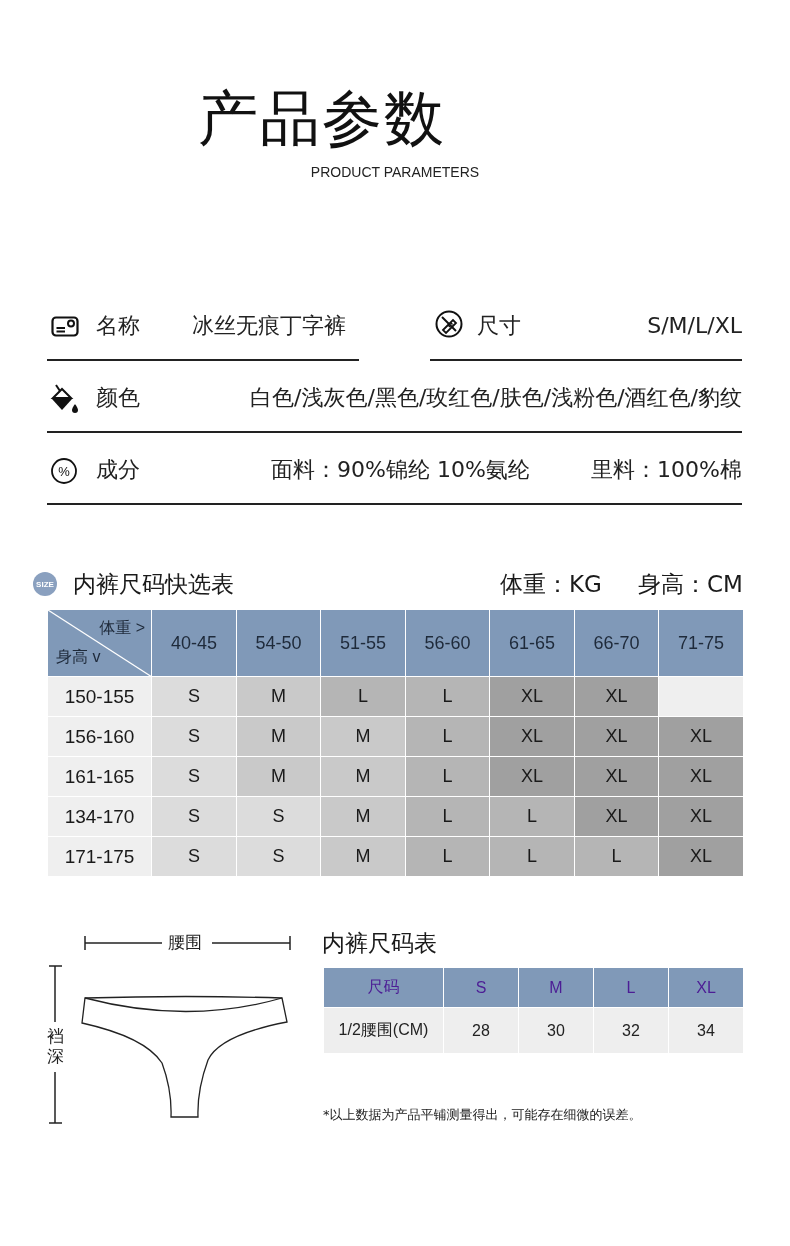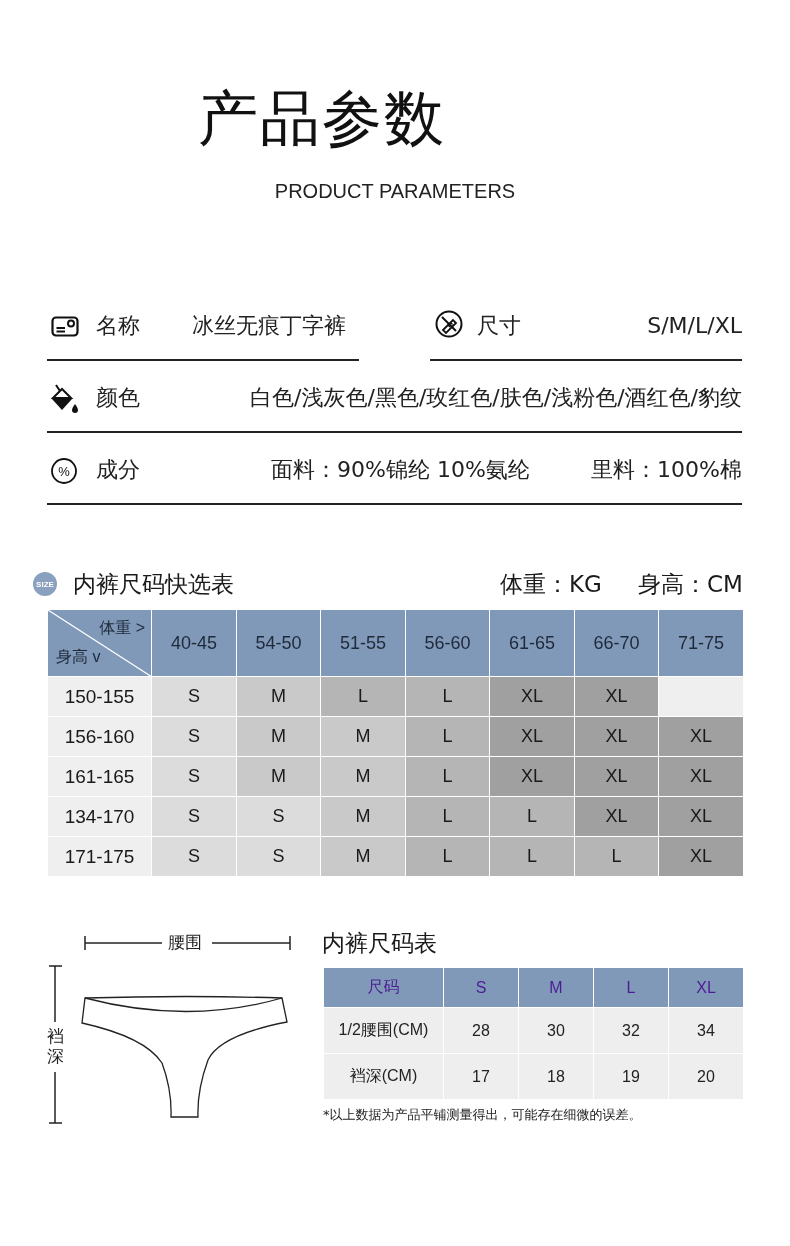--- a/index.html
+++ b/index.html
@@ -3,21 +3,21 @@
 <meta charset="utf-8">
 <style>
   * { box-sizing: border-box; margin: 0; padding: 0; }
   html, body { width: 790px; height: 1246px; background: #ffffff; overflow: hidden; }
   body { position: relative; font-family: "DejaVu Sans", "Liberation Sans", sans-serif; color: #1a1a1a; }
 
   .abs { position: absolute; }
 
   
   .title { left: 0; width: 644px; top: 80px; text-align: center; font-size: 60px; letter-spacing: 2px; color: #111; line-height: 76px; }
-  .subtitle { left: 0; width: 790px; top: 180px; text-align: center; font-size: 20px; color: #222; letter-spacing: 0px; font-family: "Liberation Sans", sans-serif; }
+  .subtitle { left: 0; width: 790px; top: 164px; text-align: center; font-size: 14px; color: #222; letter-spacing: 0px; font-family: "Liberation Sans", sans-serif; }
 
   
   .param-label { font-size: 22px; color: #222; line-height: 30px; }
   .param-value { font-size: 22px; color: #222; line-height: 30px; white-space: nowrap; }
   .rule { height: 1.5px; background: #222; }
   .icon { width: 30px; height: 30px; }
 
   
   .sec-title { font-size: 23px; color: #1a1a1a; line-height: 30px; }
   .units { font-size: 23px; color: #1a1a1a; line-height: 30px; white-space: nowrap; }
@@ -226,22 +226,15 @@
     <th>L</th>
     <th>XL</th>
   </tr>
   <tr>
     <td>1/2腰围(CM)</td>
     <td>28</td>
     <td>30</td>
     <td>32</td>
     <td>34</td>
   </tr>
-  <tr>
-    <td>裆深(CM)</td>
-    <td>17</td>
-    <td>18</td>
-    <td>19</td>
-    <td>20</td>
-  </tr>
 </tbody>
   </table>
 <div class="abs note" style="left:323px; top:1106px;">*以上数据为产品平铺测量得出，可能存在细微的误差。</div>
 
 </body></html>

